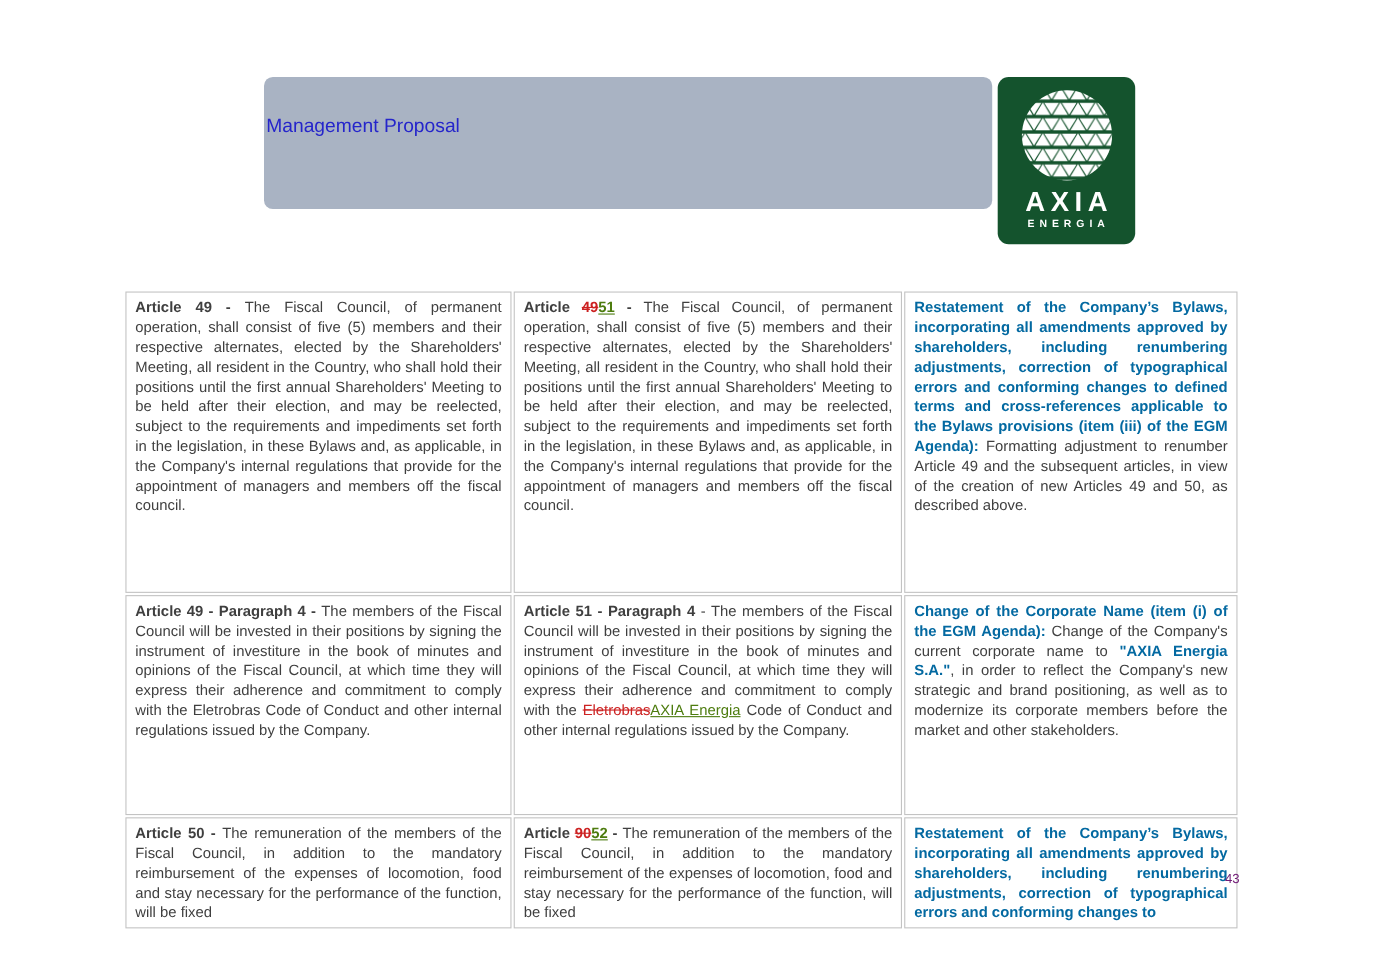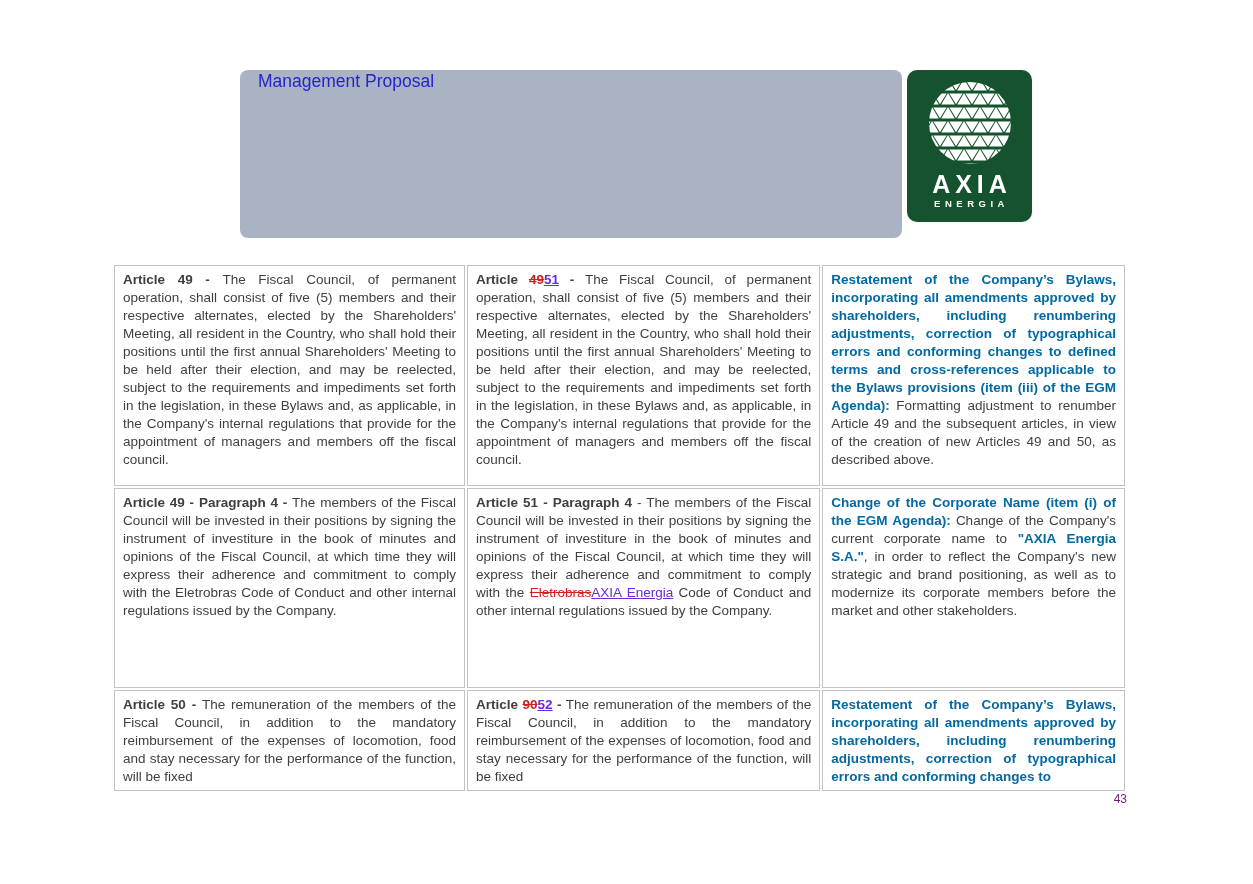--- a/index.html
+++ b/index.html
@@ -3,24 +3,24 @@
 <meta charset="utf-8">
 <style>
   * { margin:0; padding:0; box-sizing:border-box; }
   body { background:#e8e8e8; font-family:"Liberation Sans", sans-serif; }
   .page {
     position:relative; width:1253px; height:884px; background:#ffffff;
     margin:0 auto; overflow:hidden;
   }
   
   .banner {
-    position:absolute; left:240px; top:70px; width:662px; height:168px;
+    position:absolute; left:240px; top:70px; width:662px; height:120px;
     background:#a9b3c3; border-radius:8px;
-    display:flex; flex-direction:column; justify-content:space-between;
-    padding:0 0 31px 18px;
+    display:flex; flex-direction:column; justify-content:center;
+    padding:0 0 31px 2px;
   }
   .banner .title-line {
     color:#2525cb; font-size:17.5px; line-height:22.5px; font-weight:400;
   }
   .logo-box {
     position:absolute; left:907px; top:70px; width:125px; height:152px;
     background:#14532d; border-radius:10px;
     display:flex; flex-direction:column; align-items:center;
   }
   .logo-box svg { margin-top:8px; }
@@ -40,27 +40,27 @@
   .doc-table col.c1 { width:349px; }
   .doc-table col.c2 { width:351px; }
   .doc-table col.c3 { width:301px; }
   .doc-table td {
     border:1px solid #c3c3c3; background:#ffffff;
     vertical-align:top; text-align:justify;
     padding:5px 8px 4px 8px;
     font-size:13.5px; line-height:18px; color:#3f3f3f;
     overflow:hidden;
   }
-  tr.r1 td { height:221px; }
+  tr.r1 td { height:274px; }
   tr.r2 td { height:200px; }
   tr.r3 td { height:97px;margin-top:41px; }
   .b   { font-weight:bold; }
   .hb  { font-weight:bold; color:#0369a1; }
   .del { color:#cc2222; text-decoration:line-through; }
-  .ins { color:#6d28d9; text-decoration:underline; }
+  .ins { color:#4d7c0f; text-decoration:underline; }
   .b.del { font-weight:bold; }
   .b.ins { font-weight:bold; }
   
   .page-number {
     position:absolute; top:792px; right:126px;
     color:#701a75; font-size:12px;
   }
 </style>
 </head>
 <body>

